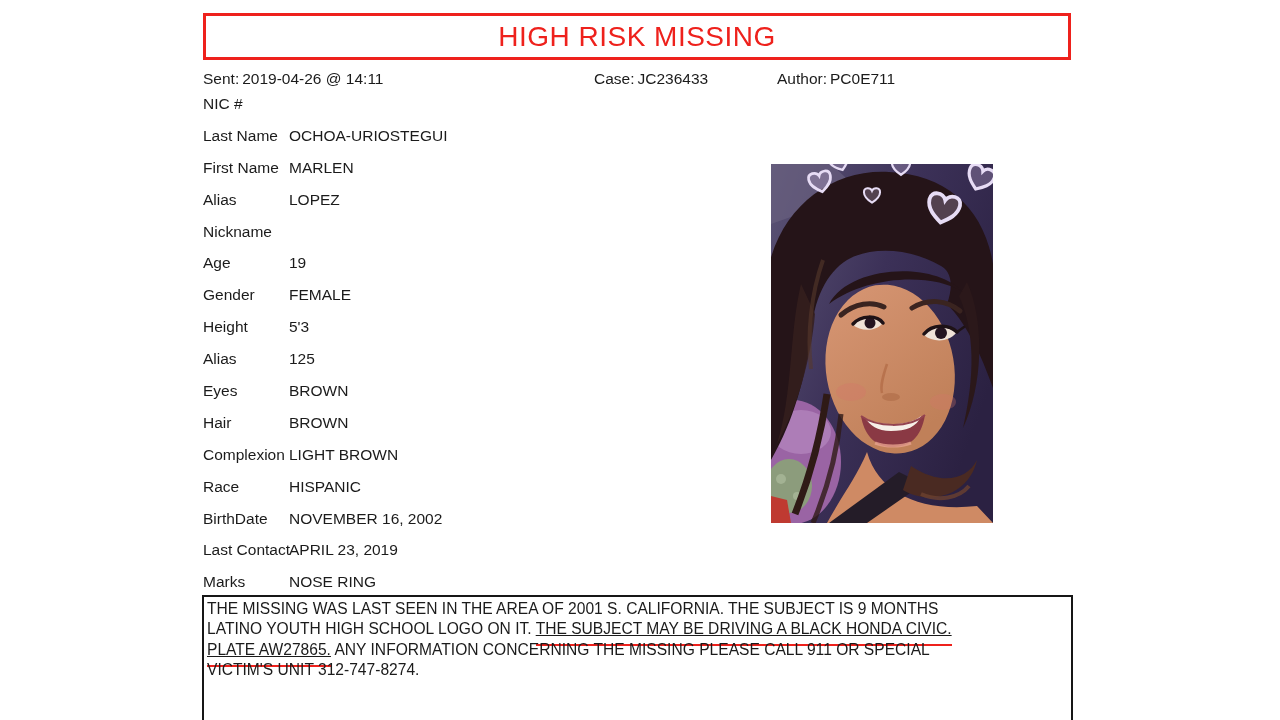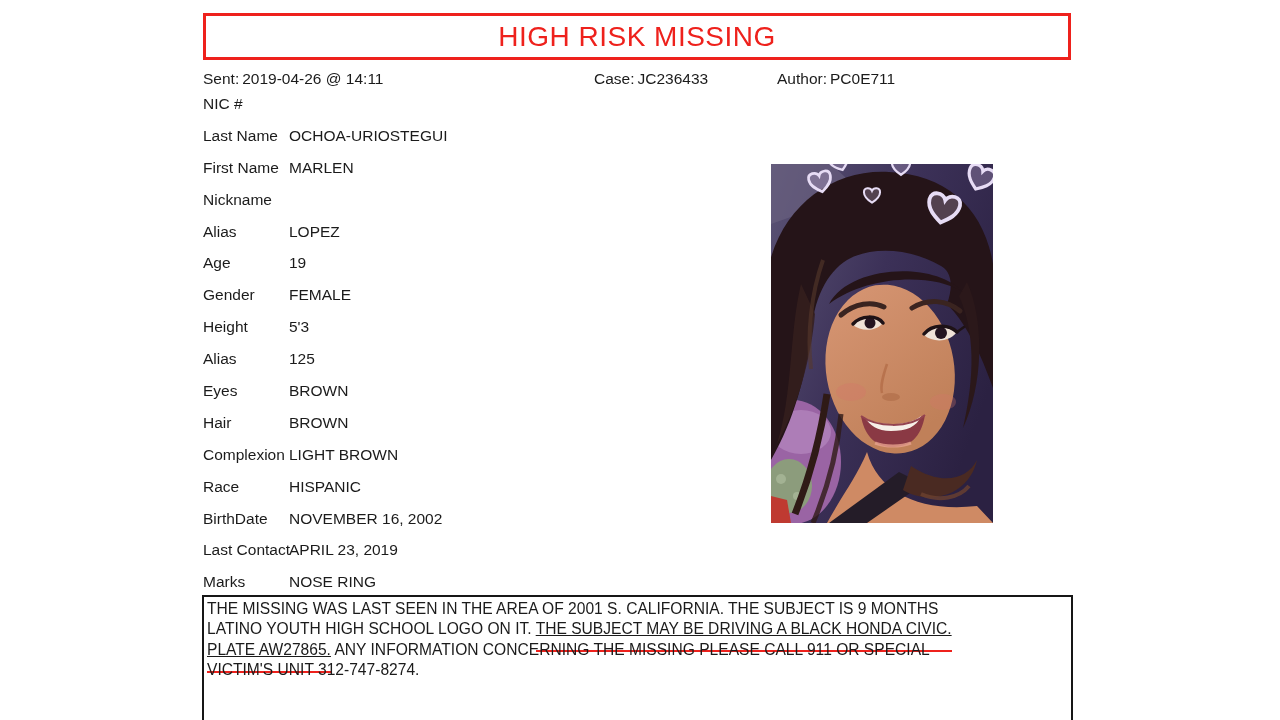--- a/index.html
+++ b/index.html
@@ -36,21 +36,21 @@
   .desc-box{
     position:absolute;left:202px;top:595px;width:864px;height:152px;
     border:2px solid var(--box-border,#161616);
     padding:2px 0 0 3px;overflow:hidden;box-sizing:content-box;
   }
   .desc-line{white-space:nowrap;font-size:15.6px;line-height:20.3px;}
   .seg{}
   .u{
     text-decoration:underline;
     border-bottom:2.5px solid var(--accent-red,#ee211c);
-    padding-bottom:13px;
+    padding-bottom:7px;
   }
 </style>
 </head>
 <body>
 
 <div class="page">
 
   <div class="banner">
     <span class="banner-title">HIGH RISK MISSING</span>
   </div>
@@ -75,26 +75,26 @@
       </div>
       <div class="field-row">
         <span class="field-label">Last Name</span>
         <span class="field-value">OCHOA-URIOSTEGUI</span>
       </div>
       <div class="field-row">
         <span class="field-label">First Name</span>
         <span class="field-value">MARLEN</span>
       </div>
       <div class="field-row">
+        <span class="field-label">Alias</span>
+        <span class="field-value">LOPEZ</span>
+      </div>
+      <div class="field-row">
         <span class="field-label">Nickname</span>
         <span class="field-value"></span>
-      </div>
-      <div class="field-row">
-        <span class="field-label">Alias</span>
-        <span class="field-value">LOPEZ</span>
       </div>
       <div class="field-row">
         <span class="field-label">Age</span>
         <span class="field-value">19</span>
       </div>
       <div class="field-row">
         <span class="field-label">Gender</span>
         <span class="field-value">FEMALE</span>
       </div>
       <div class="field-row">

